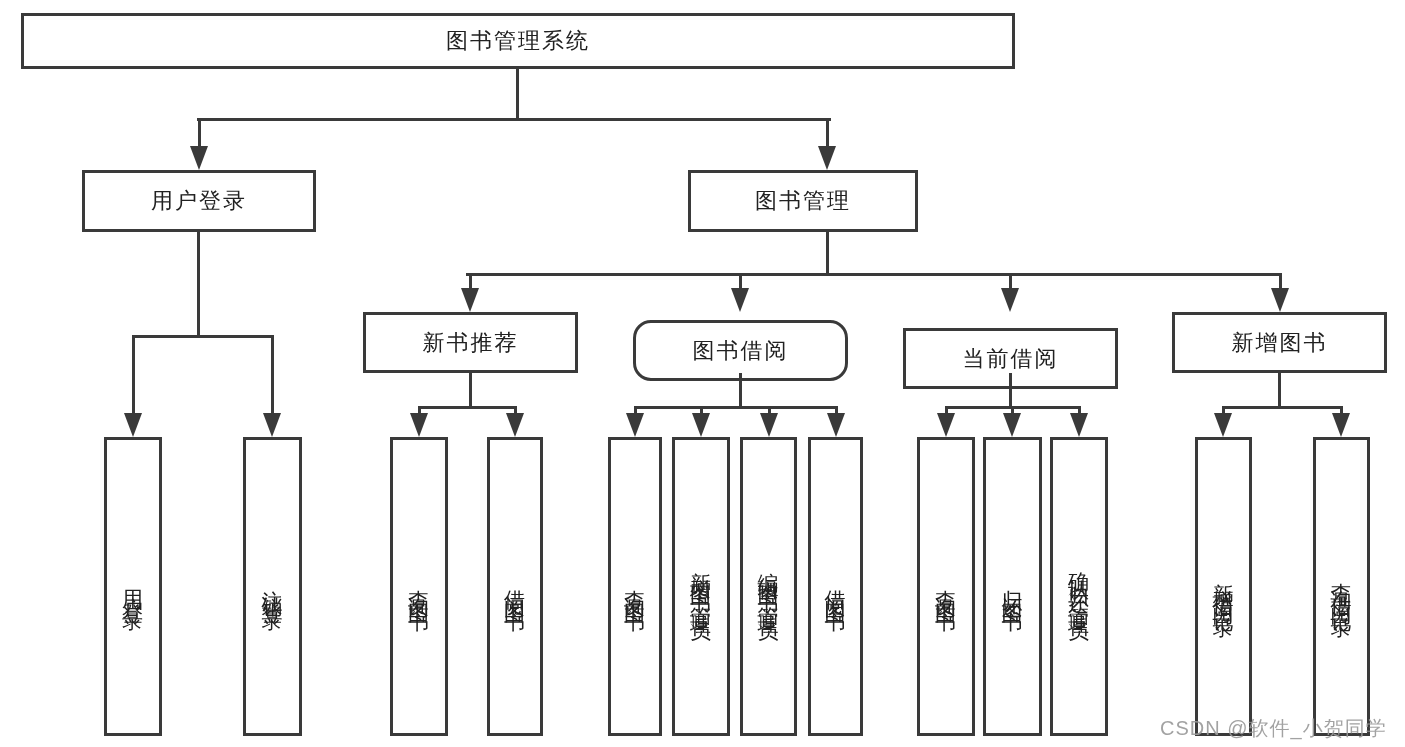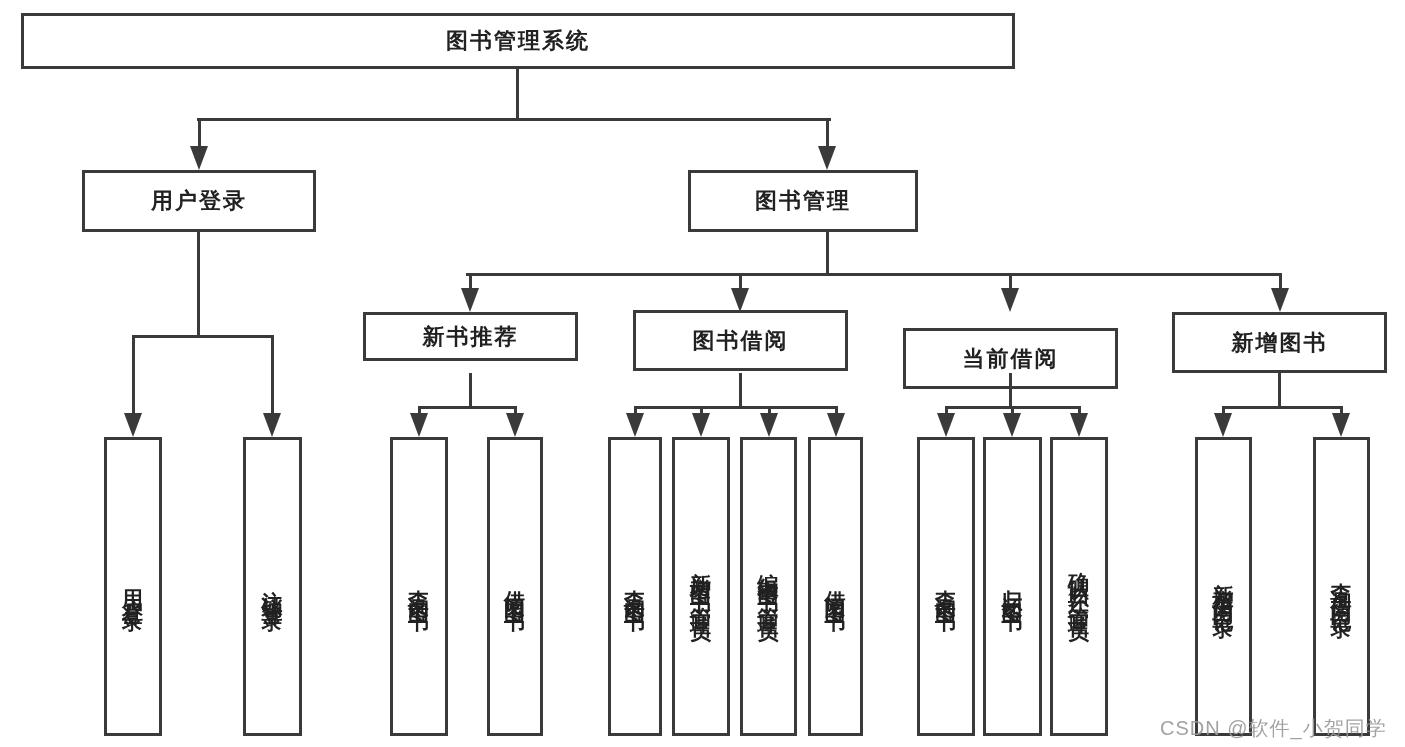--- a/index.html
+++ b/index.html
@@ -15,21 +15,20 @@
     font-family:"Liberation Sans","DejaVu Sans",sans-serif;
   }
   .canvas{position:absolute;inset:0;}
   
   .box{
     position:absolute;box-sizing:border-box;
     border:3px solid var(--line);background:#fff;
     display:flex;align-items:center;justify-content:center;
     color:var(--text);font-size:22px;letter-spacing:2px;
     white-space:nowrap;
-    font-weight:bold;
   }
   .vbox span{
     writing-mode:vertical-rl;text-orientation:mixed;
     font-size:21px;letter-spacing:7px;line-height:1;
     white-space:nowrap;
   }
   
   .line{position:absolute;background:var(--line);}
   
   .arrow{position:absolute;width:18px;}
@@ -99,24 +98,24 @@
     </div>
   <div class="arrow" style="left:1001px;top:273px;height:39px;">
       <div class="stem"></div>
       <div class="head"></div>
     </div>
   <div class="arrow" style="left:1271px;top:273px;height:39px;">
       <div class="stem"></div>
       <div class="head"></div>
     </div>
 
-  <div class="box" style="left:363px;top:312px;width:215px;height:49px;">
+  <div class="box" style="left:363px;top:312px;width:215px;height:61px;">
     <span>新书推荐</span>
   </div>
-  <div class="box" style="left:633px;top:310px;width:215px;height:61px;">
+  <div class="box" style="left:633px;top:320px;width:215px;height:61px;border-radius:18px;">
     <span>图书借阅</span>
   </div>
   <div class="box" style="left:903px;top:328px;width:215px;height:61px;">
     <span>当前借阅</span>
   </div>
   <div class="box" style="left:1172px;top:312px;width:215px;height:61px;">
     <span>新增图书</span>
   </div>
 
   <div class="line" style="left:469px;top:373px;width:3px;height:33px;"></div>

